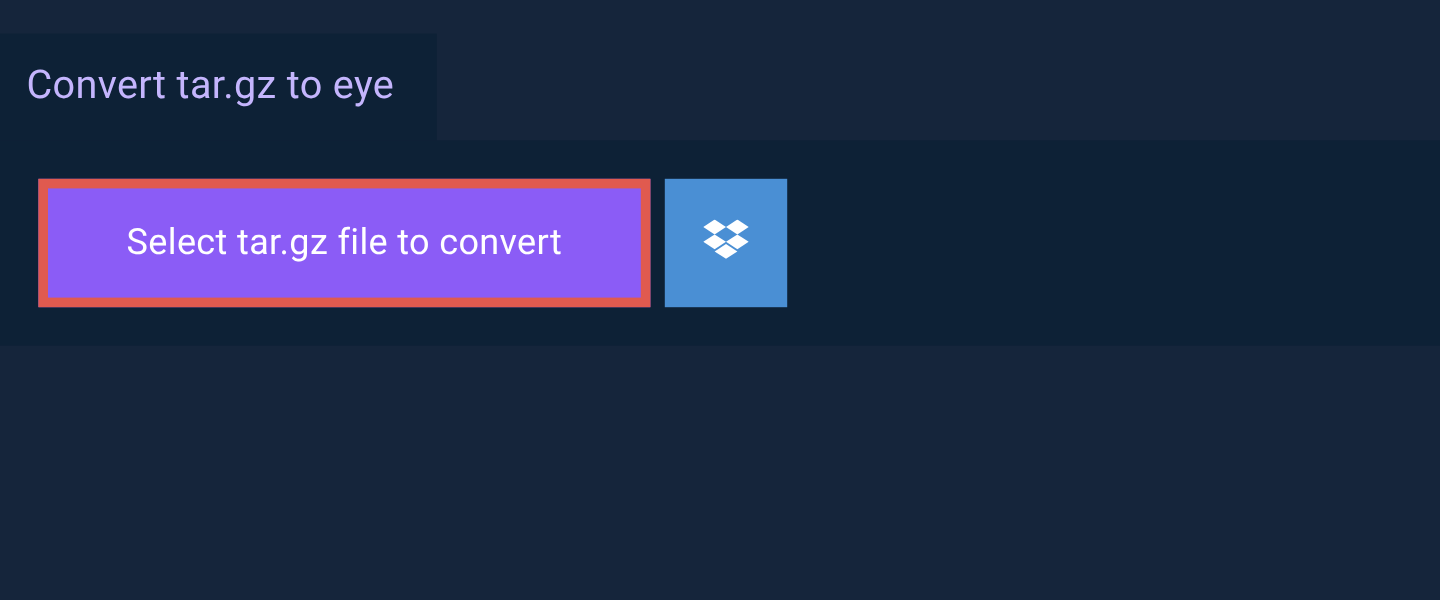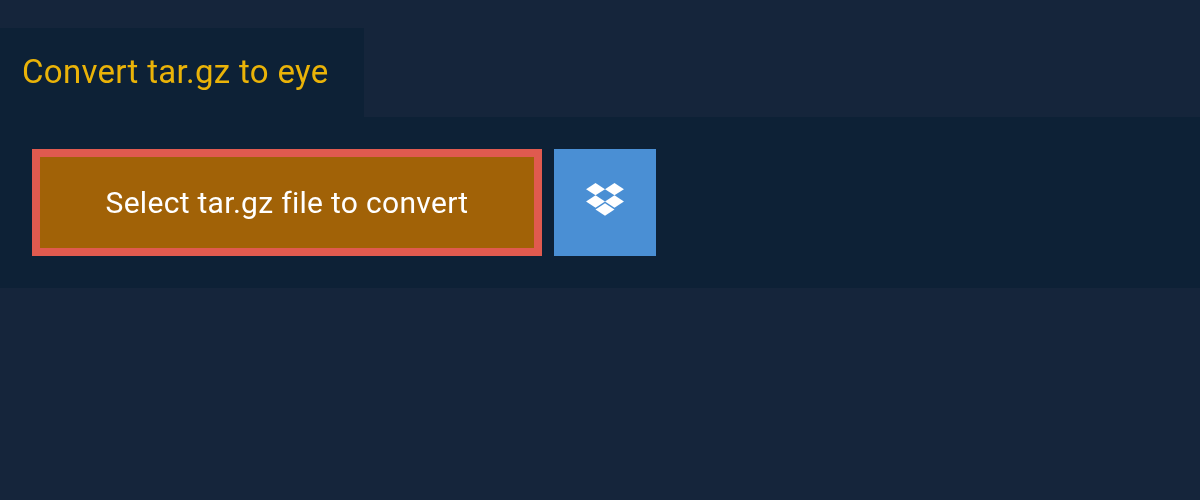--- a/index.html
+++ b/index.html
@@ -17,40 +17,40 @@
     }
     
     .header-tab {
       background-color: #0d2136;
       display: inline-block;
       padding: 24px 36px 26px 22px;
       margin-top: 28px;
     }
     
     .header-title {
-      color: #eab308;
+      color: #c4b5fd;
       font-size: 33px;
       font-weight: 400;
       letter-spacing: 0.3px;
     }
     
     .content-panel {
       background-color: #0d2136;
       padding: 32px 0 32px 32px;
       width: 100%;
     }
     
     .button-row {
       display: flex;
       gap: 12px;
       align-items: stretch;
     }
     
     .select-file-button {
-      background-color: #a16207;
+      background-color: #8b5cf6;
       border: 8px solid #e05a4f;
       padding: 28px 22px;
       display: flex;
       align-items: center;
       justify-content: center;
       cursor: pointer;
       min-width: 510px;
     }
     
     .select-file-label {

